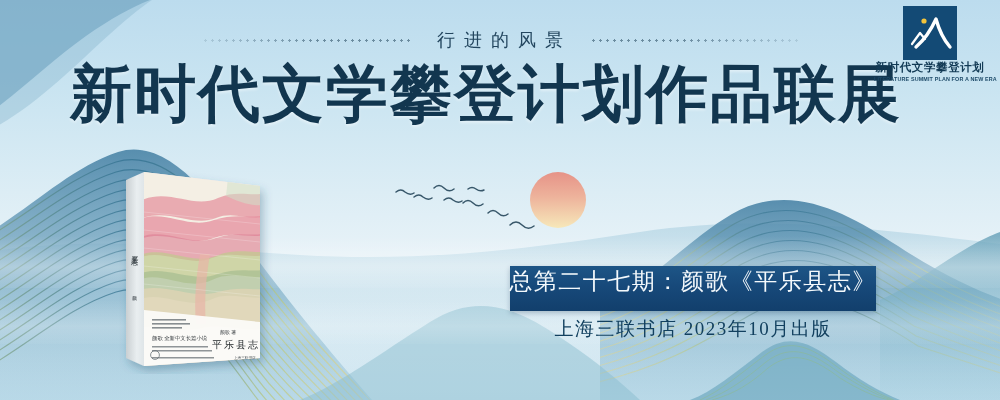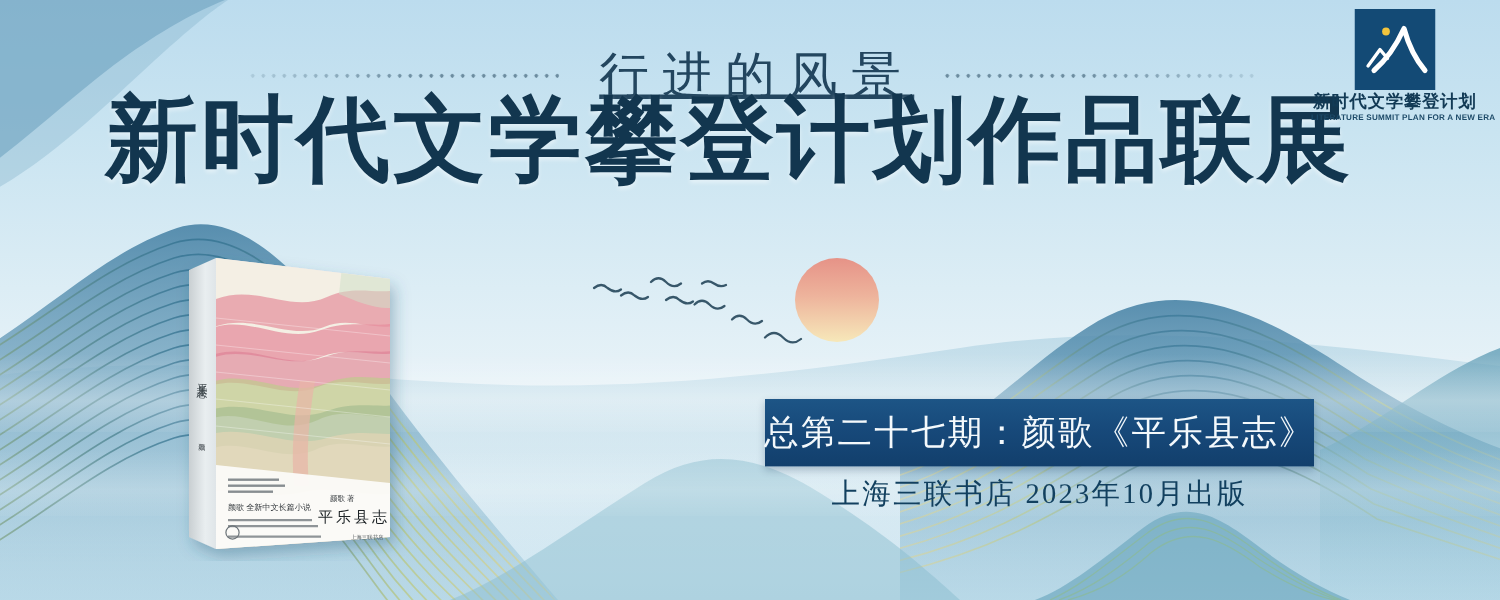--- a/index.html
+++ b/index.html
@@ -25,23 +25,23 @@
     width:208px;height:3px;
     background-image:radial-gradient(circle,#5d7e92 0 1.2px,transparent 1.4px);
     background-size:7px 3px;background-repeat:repeat-x;
     opacity:.85;
   }
   .dots.left{mask-image:linear-gradient(90deg,rgba(0,0,0,.25),#000 55%);
              -webkit-mask-image:linear-gradient(90deg,rgba(0,0,0,.25),#000 55%);}
   .dots.right{mask-image:linear-gradient(270deg,rgba(0,0,0,.25),#000 55%);
               -webkit-mask-image:linear-gradient(270deg,rgba(0,0,0,.25),#000 55%);}
   .subtitle{
-    font-size:33px;letter-spacing:9px;color:#23465f;
-    font-family:"Liberation Serif","DejaVu Serif",serif;
-    white-space:nowrap;text-indent:9px;text-decoration:underline;
+    font-size:18px;letter-spacing:9px;color:#23465f;
+    font-family:"Liberation Serif","DejaVu Serif",serif;
+    white-space:nowrap;text-indent:9px;
   }
   .main-title{
     position:absolute;top:62px;left:0;width:972px;text-align:center;
     font-size:62px;line-height:1.05;letter-spacing:2px;
     font-family:"Liberation Serif","DejaVu Serif",serif;
     font-weight:700;
     color:#12364f;
     text-shadow:0 2px 3px rgba(255,255,255,.45);
     white-space:nowrap;
   }
@@ -58,21 +58,21 @@
     font-family:"Liberation Sans","DejaVu Sans",sans-serif;font-weight:700;white-space:nowrap;
   }
 
   
   .book{position:absolute;left:108px;top:158px;width:170px;height:216px;}
 
   
   .issue-banner{
     position:absolute;left:510px;top:266px;width:366px;height:45px;
     background:linear-gradient(180deg,#1d5586 0%,#17497a 45%,#123f6c 100%);
-    display:flex;align-items:center;justify-content:center;
+    display:flex;justify-content:center;
     box-shadow:0 2px 5px rgba(10,40,70,.25);
   }
   .issue-banner span{
     color:#f4f9fc;font-size:23px;letter-spacing:1.5px;white-space:nowrap;
     font-family:"Liberation Serif","DejaVu Serif",serif;
   }
   .pub-line{
     position:absolute;left:510px;top:316px;width:366px;text-align:center;
     color:#12405f;font-size:19px;letter-spacing:1.5px;white-space:nowrap;
     font-family:"Liberation Serif","DejaVu Serif",serif;

